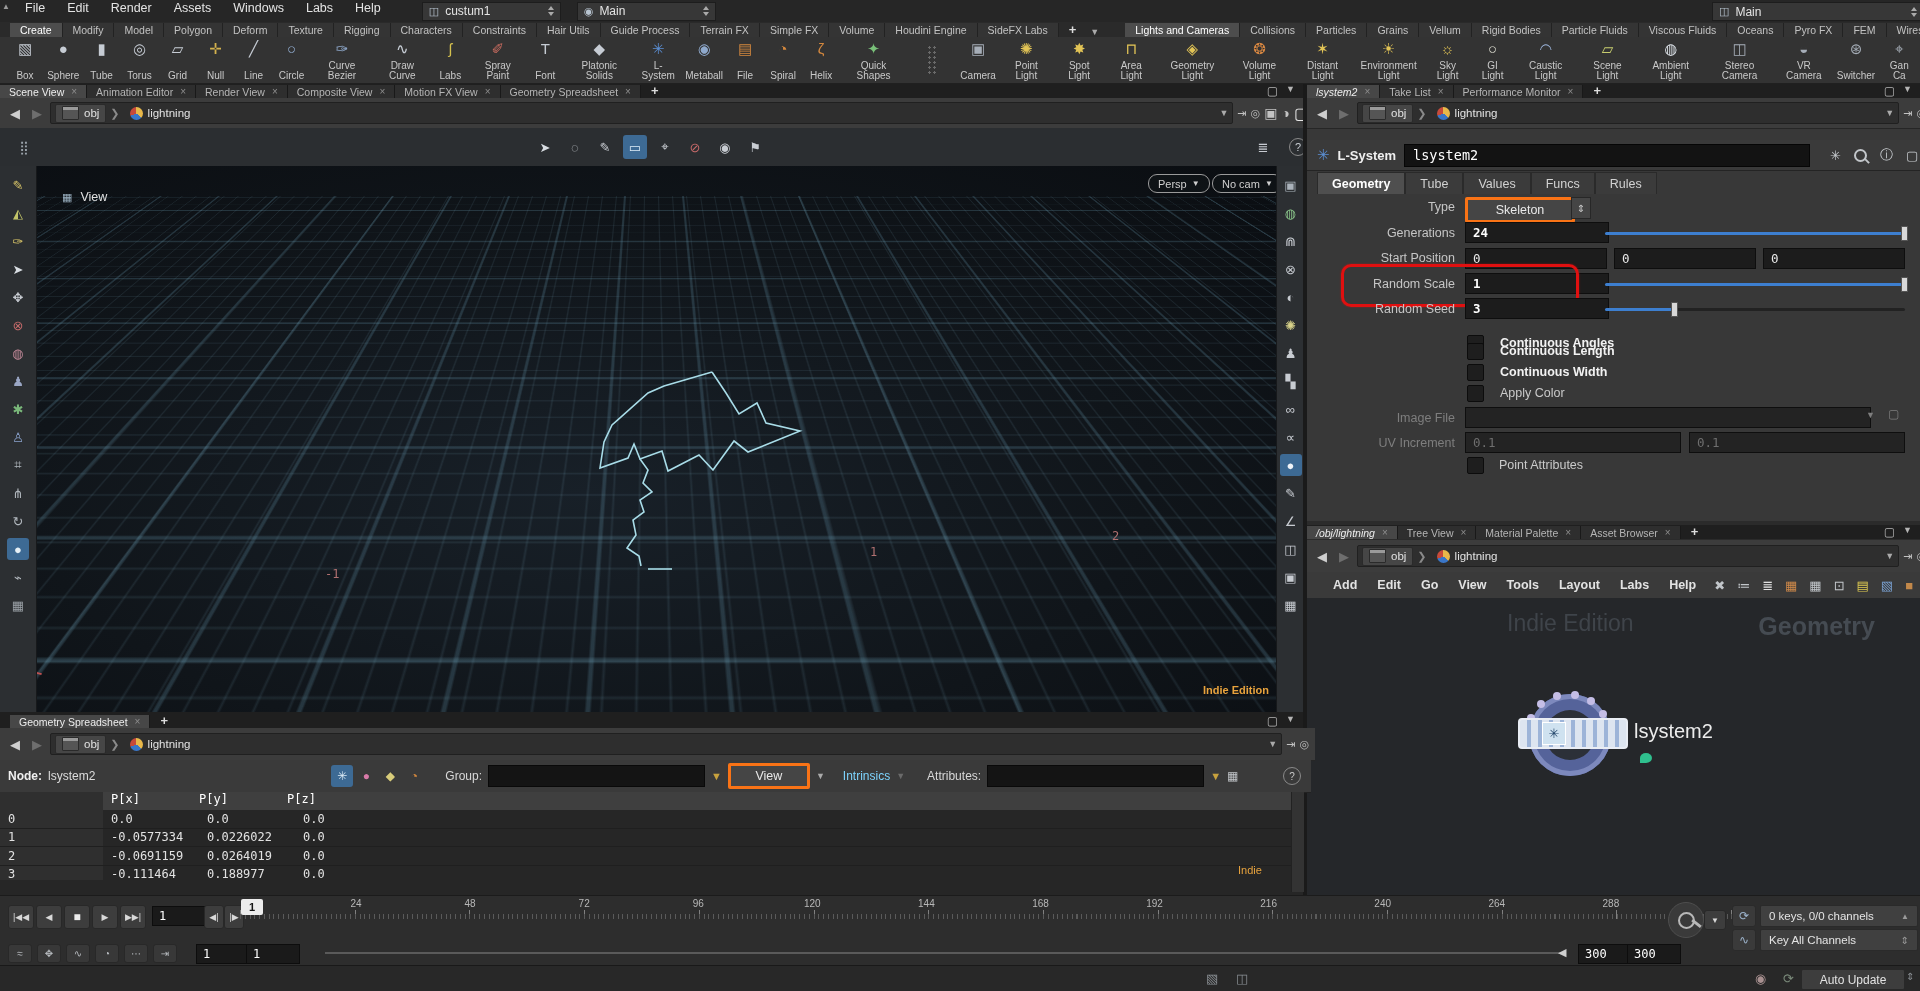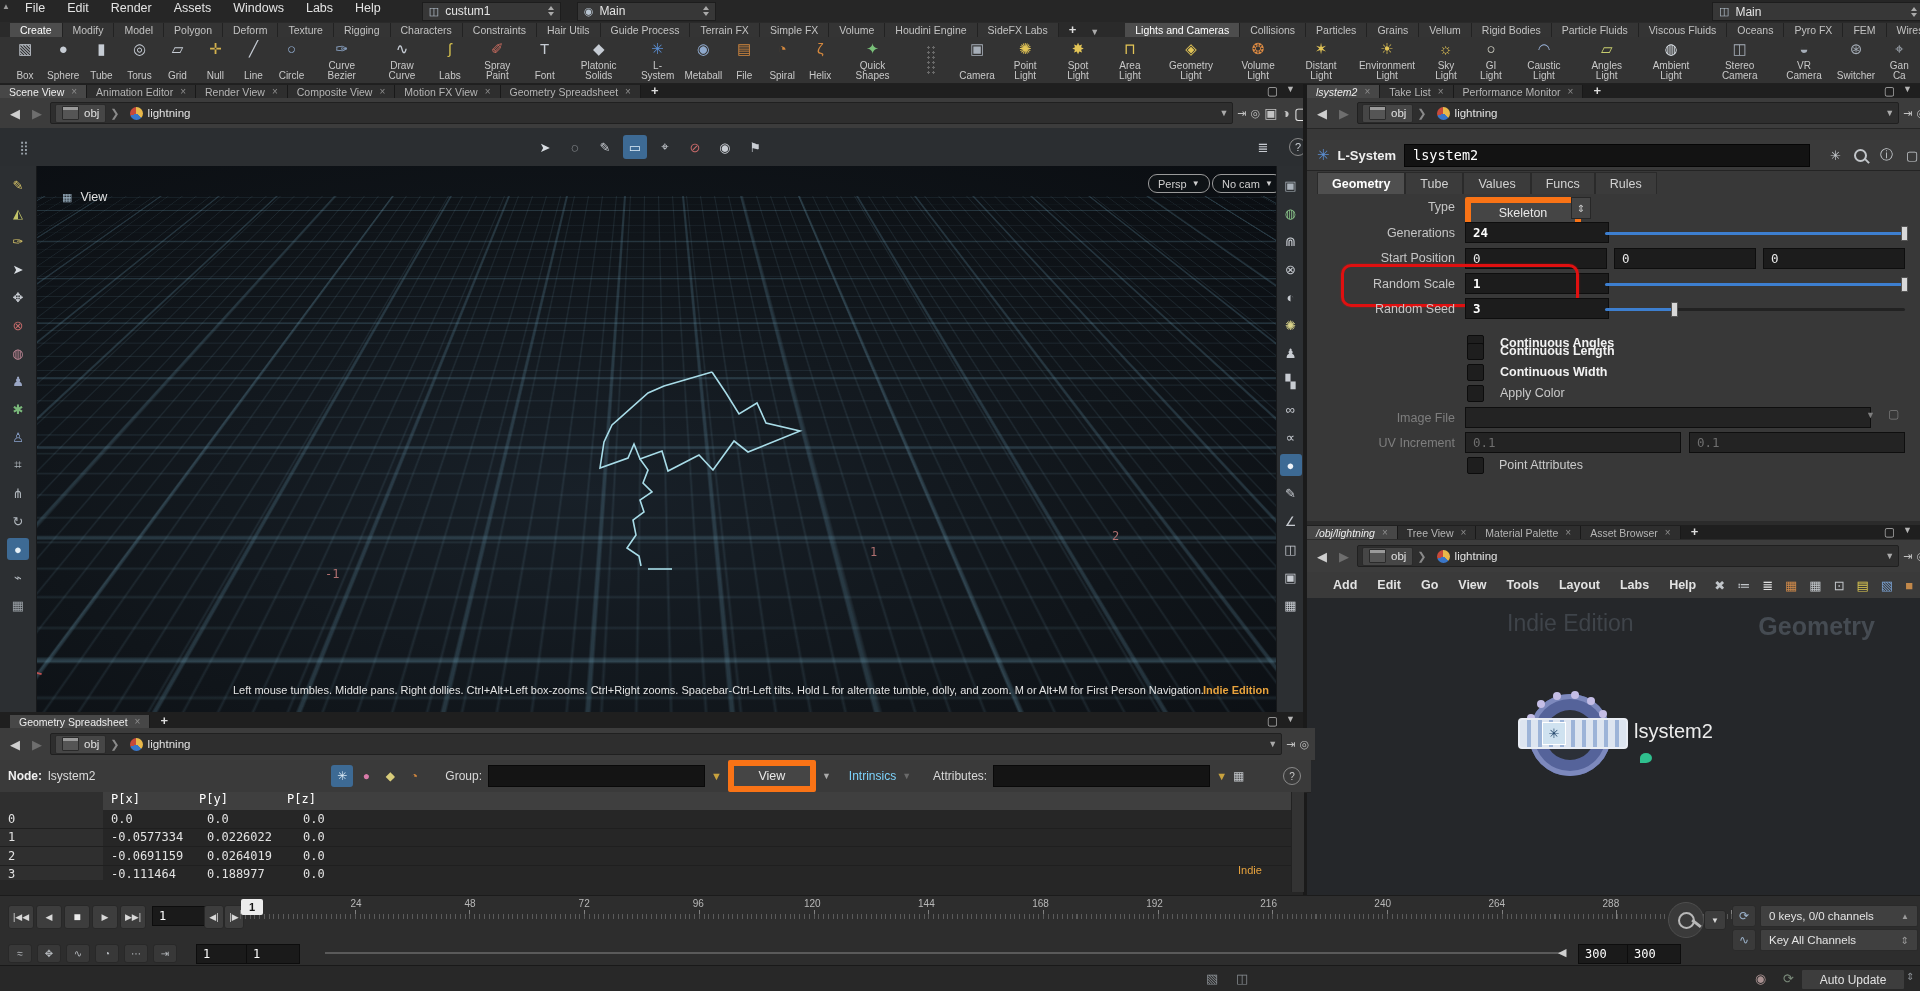--- a/index.html
+++ b/index.html
@@ -99,21 +99,21 @@
   .ftab{height:21px;padding:0 14px;display:flex;align-items:center;background:#3b3b3b;border:1px solid #2a2a2a;border-bottom:none;color:#d2d2d2;font-size:12.5px;}
   .folder-tabs .ftab:first-of-type{background:#4f4f4f;color:#fff;font-weight:bold;}
   .plabel{position:absolute;left:1307px;width:148px;text-align:right;color:#c6c6c6;font-size:12.5px;}
   .plabel.dim{color:#7e7e7e;}
   .pfield{position:absolute;height:19px;background:#1c1c1c;border:1px solid #0e0e0e;color:#e8e8e8;font-family:"DejaVu Sans Mono",monospace;font-size:12.5px;display:flex;align-items:center;padding:0 7px;}
   .pfield.bold{font-weight:bold;color:#fff;}
   .pfield.dim{color:#6e6e6e;background:#232323;}
   .ptrack{position:absolute;height:3px;background:#222;border-radius:2px;}
   .pfill{position:absolute;height:3px;background:#3d7fd0;border-radius:2px;}
   .phandle{position:absolute;width:5px;height:13px;background:#d8d8d8;border:1px solid #555;top:-6px;border-radius:1px;}
-  .dropdown{position:absolute;height:20px;background:#454545;border:6px solid #f97316;border-radius:2px;display:flex;align-items:center;justify-content:center;color:#e8e8e8;font-size:12.5px;}
+  .dropdown{position:absolute;height:20px;background:#454545;border:3px solid #f97316;border-radius:2px;display:flex;align-items:center;justify-content:center;color:#e8e8e8;font-size:12.5px;}
   .cbbox{position:absolute;width:15px;height:15px;background:#1e1e1e;border:1px solid #0c0c0c;border-radius:2px;}
   .cb-label{position:absolute;color:#cacaca;font-size:12.5px;}
   .cb-label.bold{font-weight:bold;color:#f2f2f2;}
   .red-annot{left:1341px;top:264px;width:232px;height:37px;border:3.5px solid #e01010;border-radius:10px;box-shadow:0 0 2px rgba(224,16,16,.6);pointer-events:none;}
 
   
   .net-menu{left:1307px;top:572px;width:613px;height:26px;background:#3a3a3a;border-bottom:1px solid #222;display:flex;align-items:center;gap:2px;padding-left:16px;}
   .net-mitem{padding:0 10px;color:#e2e2e2;font-size:12.5px;font-weight:bold;}
   .net-ics{display:flex;gap:12px;margin-left:6px;align-items:center;font-size:13px;}
   .net-canvas{left:1307px;top:598px;width:613px;height:297px;background:#25272a;overflow:hidden;}
@@ -479,21 +479,21 @@
           <span class="tool-lb">GI Light</span>
         </div>
 
         <div class="tool">
           <span class="tool-ic" style="color: rgb(154, 178, 216);">◠</span>
           <span class="tool-lb">Caustic Light</span>
         </div>
 
         <div class="tool">
           <span class="tool-ic" style="color: rgb(198, 204, 110);">▱</span>
-          <span class="tool-lb">Angles Light</span>
+          <span class="tool-lb">Scene Light</span>
         </div>
 
         <div class="tool">
           <span class="tool-ic" style="color: rgb(220, 226, 232);">◍</span>
           <span class="tool-lb">Ambient Light</span>
         </div>
 
         <div class="tool">
           <span class="tool-ic" style="color: rgb(166, 174, 184);">◫</span>
           <span class="tool-lb">Stereo Camera</span>
@@ -635,21 +635,20 @@
     </div>
     <span class="gridnum" style="left:1112px;top:363px">2</span>
     <span class="gridnum" style="left:325px;top:401px">-1</span>
     <span class="gridnum" style="left:870px;top:379px">1</span>
     <div class="axis">
       <span class="ay"></span>
         <span class="ax"></span>
       <span class="ly">y</span>
       <span class="lx">x</span>
     </div>
-    <div class="vp-help">Left mouse tumbles. Middle pans. Right dollies. Ctrl+Alt+Left box-zooms. Ctrl+Right zooms. Spacebar-Ctrl-Left tilts. Hold L for alternate tumble, dolly, and zoom. M or Alt+M for First Person Navigation.</div>
     <div class="vp-edition">Indie Edition</div>
   </div>
 
   <div class="vstrip vstrip-left">
 
   <span class="vicon" style="color: rgb(216, 196, 104);">✎</span>
       <span class="vicon" style="color: rgb(194, 196, 104);">◭</span>
       <span class="vicon" style="color: rgb(216, 196, 104);">✑</span>
       <span class="vicon" style="color: rgb(216, 221, 226);">➤</span>
       <span class="vicon" style="color: rgb(200, 204, 210);">✥</span>

